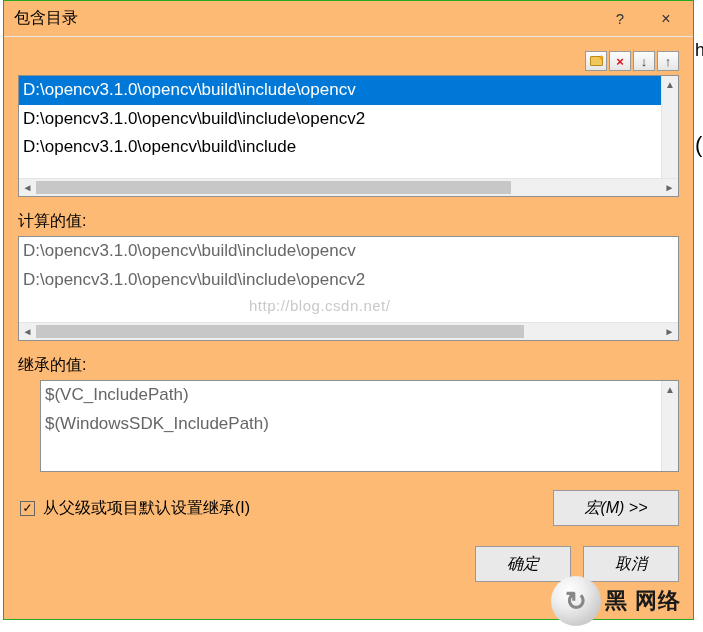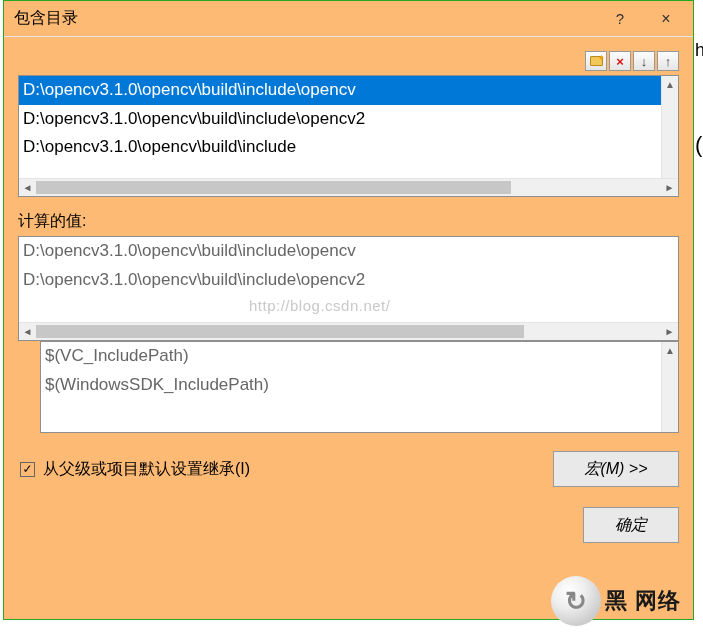--- a/index.html
+++ b/index.html
@@ -166,40 +166,42 @@
       <div class="watermark">http://blog.csdn.net/</div>
       <div class="hscroll">
         <div class="arrow">◄</div>
         <div class="track">
             <div class="thumb"></div>
           </div>
         <div class="arrow">►</div>
       </div>
     </div>
 
+    <div class="section-label">继承的值:</div>
     <div id="inheritedBox" class="listbox">
       <div class="items">
         <div class="item shadow">$(VC_IncludePath)</div>
         <div class="item shadow">$(WindowsSDK_IncludePath)</div>
       </div>
       <div class="vscroll">
         <div class="arrow">▲</div>
       </div>
     </div>
 
     <div class="inherit-row">
       <div class="chk">
         <span>✓</span>
       </div>
       <div class="lbl">从父级或项目默认设置继承(I)</div>
       <div class="btn wide">宏(M) &gt;&gt;</div>
     </div>
 
     <div class="buttons">
       <div class="btn">确定</div>
+      <div class="btn">取消</div>
     </div>
 
   </div>
 </div>
 
 <span class="side-h">h</span>
 <span class="side-paren">(</span>
 
 <div class="overlay">
   <div class="bubble">↻</div>

